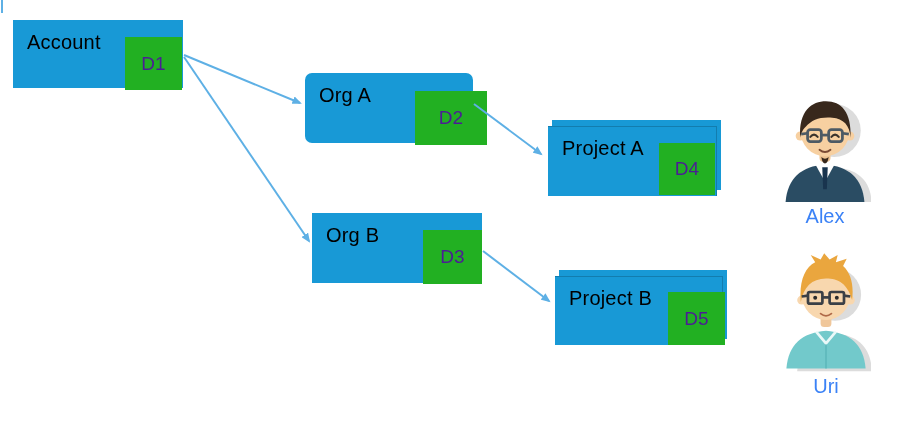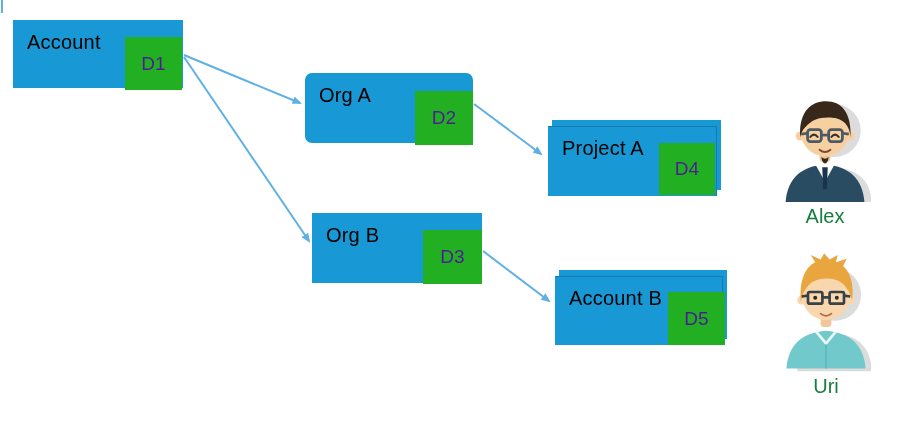--- a/index.html
+++ b/index.html
@@ -19,21 +19,21 @@
   }
   .ghost{position:absolute;background:#1899d6;z-index:0;}
   .front{position:absolute;left:0;top:0;width:100%;height:100%;background:#1899d6;z-index:1;
          border-top:1px solid rgba(0,0,0,0.18);border-right:1px solid rgba(0,0,0,0.18);box-sizing:border-box;}
   .node .label,.node .badge{z-index:2;}
 
   #node-account{left:13px;top:20px;width:170px;height:68px;text-align:center;}
   #node-account .badge{left:112px;top:17px;width:57px;height:53px;}
 
   #node-org-a{left:305px;top:73px;width:168px;height:70px;border-radius:7px;}
-  #node-org-a .badge{left:110px;top:18px;width:58px;height:54px;align-items:center;}
+  #node-org-a .badge{left:110px;top:18px;width:72px;height:54px;align-items:center;}
 
   #node-org-b{left:312px;top:213px;width:170px;height:70px;}
   #node-org-b .badge{left:111px;top:17px;width:59px;height:54px;}
 
   #node-project-a{left:548px;top:126px;width:169px;height:70px;background:transparent;}
   #node-project-a .ghost{left:4px;top:-6px;width:169px;height:70px;}
   #node-project-a .badge{left:111px;top:17px;width:56px;height:52px;}
 
   #node-project-b{left:555px;top:276px;width:168px;height:69px;background:transparent;}
   #node-project-b .ghost{left:4px;top:-6px;width:168px;height:69px;}
@@ -43,21 +43,21 @@
   svg.edges{position:absolute;left:0;top:0;z-index:3;pointer-events:none;}
 
   
   .stray-line{position:absolute;left:1px;top:0;width:2px;height:13px;background:#5eb0e5;}
 
   
   .avatar{position:absolute;z-index:1;}
   #avatar-alex{left:779px;top:92px;width:92px;height:110px;}
   #avatar-uri{left:781px;top:246px;width:90px;height:128px;}
   .user-name{
-    position:absolute;font-size:20px;color:#15803d;text-align:center;z-index:2;
+    position:absolute;font-size:20px;color:#3b82f6;text-align:center;z-index:2;
   }
   #name-alex{left:779px;top:205px;width:92px;}
   #name-uri{left:781px;top:375px;width:90px;}
 </style>
 </head>
 <body>
 
 <div class="canvas">
 
   <div class="stray-line"></div>
@@ -88,21 +88,21 @@
     <div class="front"></div>
     <span class="label">Project A</span>
     <div class="badge">
       <span>D4</span>
     </div>
   </div>
 
   <div class="node" id="node-project-b">
     <div class="ghost"></div>
     <div class="front"></div>
-    <span class="label">Account B</span>
+    <span class="label">Project B</span>
     <div class="badge">
       <span>D5</span>
     </div>
   </div>
 
   <svg class="edges" width="904" height="428">
     <defs>
       <marker id="ah" markerUnits="userSpaceOnUse" markerWidth="10" markerHeight="8" refX="7.5" refY="4" orient="auto">
         <path d="M0,0 L9.5,4 L0,8 Z" fill="#5eb0e5"></path>
       </marker>

